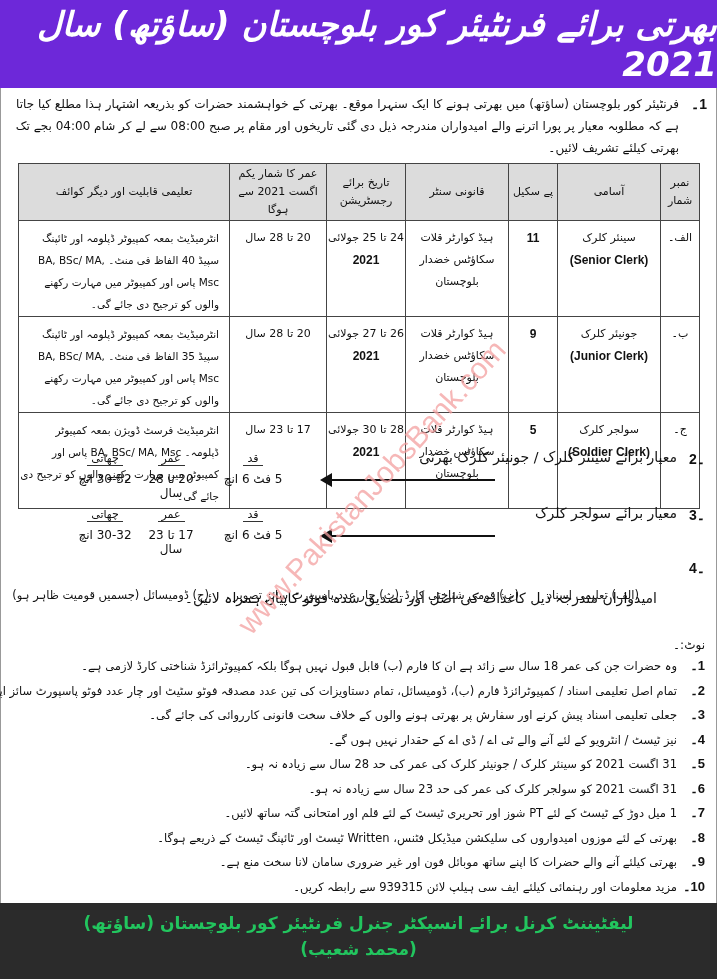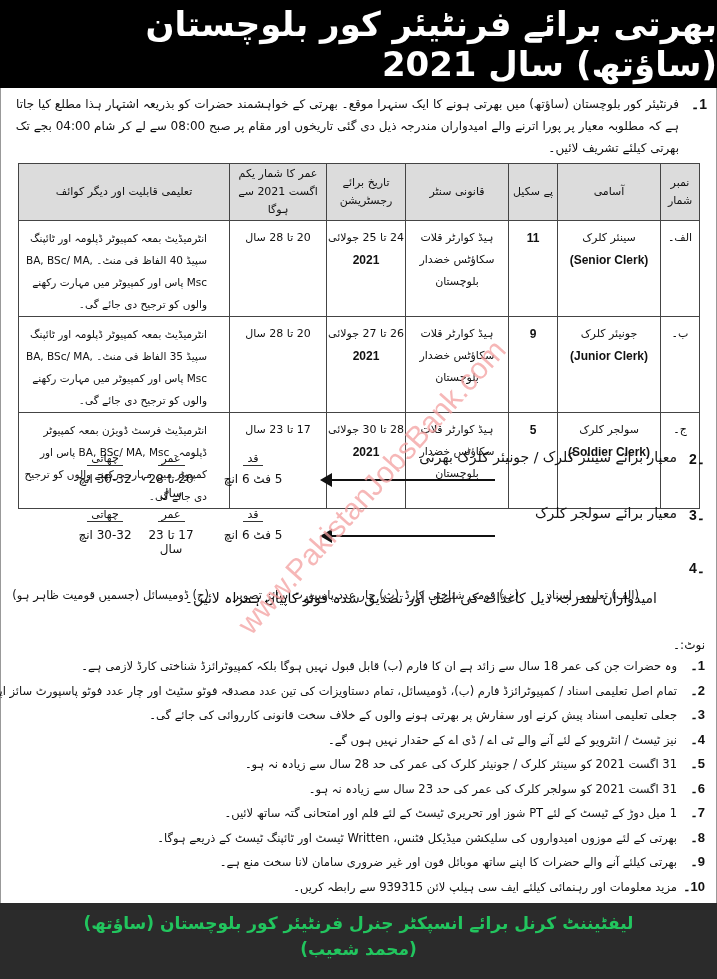--- a/index.html
+++ b/index.html
@@ -1,31 +1,31 @@
 <!DOCTYPE html>
 <html><head>
 <meta charset="utf-8">
 <style>
   html, body { margin:0; padding:0; background:#fff; }
   body { width:717px; height:979px; overflow:hidden; font-family:"DejaVu Sans", sans-serif; color:#111; position:relative; }
   .page { position:absolute; left:0; top:0; width:715px; height:977px; border:1px solid #999; background:#fff; }
-  .header { position:absolute; left:0; top:0; width:717px; height:88px; background:#000000; color:#fff; display:flex; align-items:center; justify-content:flex-start; direction:rtl; }
+  .header { position:absolute; left:0; top:0; width:717px; height:88px; background:#6d28d9; color:#fff; display:flex; align-items:center; justify-content:flex-start; direction:rtl;font-style:italic; }
   .header .title { font-size:34px; font-weight:bold; letter-spacing:0; }
   .footer { position:absolute; left:0; top:903px; width:717px; height:76px; background:#2b2b2b; color:#22c55e; direction:rtl; text-align:center; }
   .footer .l1 { font-size:17px; font-weight:bold; padding-top:10px; }
   .footer .l2 { font-size:17px; font-weight:bold; padding-top:6px;text-align:center; }
   .rtl { direction:rtl; text-align:right; }
   .num { font-family:"Liberation Sans", sans-serif; font-weight:bold; }
   .para1 { position:absolute; left:12px; right:12px; top:93px; font-size:12px; line-height:22px; }
   .para1 .n { position:absolute; right:-2px; top:0; font-weight:bold; font-size:14px; }
   .para1 .t { padding-right:26px; }
   table.jobs { position:absolute; left:18px; top:163px; width:682px; border-collapse:collapse; direction:rtl; font-size:11px; }
   table.jobs th { background:#dcdcdc; border:1px solid #444; height:42px; font-weight:normal; text-align:center; font-size:11px; line-height:18px; }
   table.jobs td { border:1px solid #444; vertical-align:top; text-align:center; height:74px; padding-top:6px; line-height:22px; }
-  table.jobs td.qual { text-align:right; padding-right:22px; font-size:10.5px; line-height:22px; }
+  table.jobs td.qual { text-align:right; padding-right:10px; font-size:10.5px; line-height:22px; }
   .en { font-family:"Liberation Sans", sans-serif; font-weight:bold; font-size:12px; }
   .crit { position:absolute; left:0; width:717px; height:50px; }
   .crit .num-lbl { position:absolute; right:12px; top:4px; font-weight:bold; font-size:14px; }
   .crit .label { position:absolute; right:40px; top:2px; font-size:14px; direction:rtl; }
   .crit .arrow { position:absolute; left:330px; top:32px; width:165px; height:2px; background:#111; }
   .crit .arrow::before { content:""; position:absolute; left:-10px; top:-6px; border-right:12px solid #111; border-top:7px solid transparent; border-bottom:7px solid transparent; }
   .crit .item { position:absolute; top:0; width:70px; text-align:center; direction:rtl; }
   .crit .item .h { display:inline-block; border-bottom:1px solid #333; padding:0 4px; font-size:11px; }
   .crit .item .v { font-size:12px; margin-top:6px; }
   .docs { position:absolute; left:0; width:717px; top:560px; }

